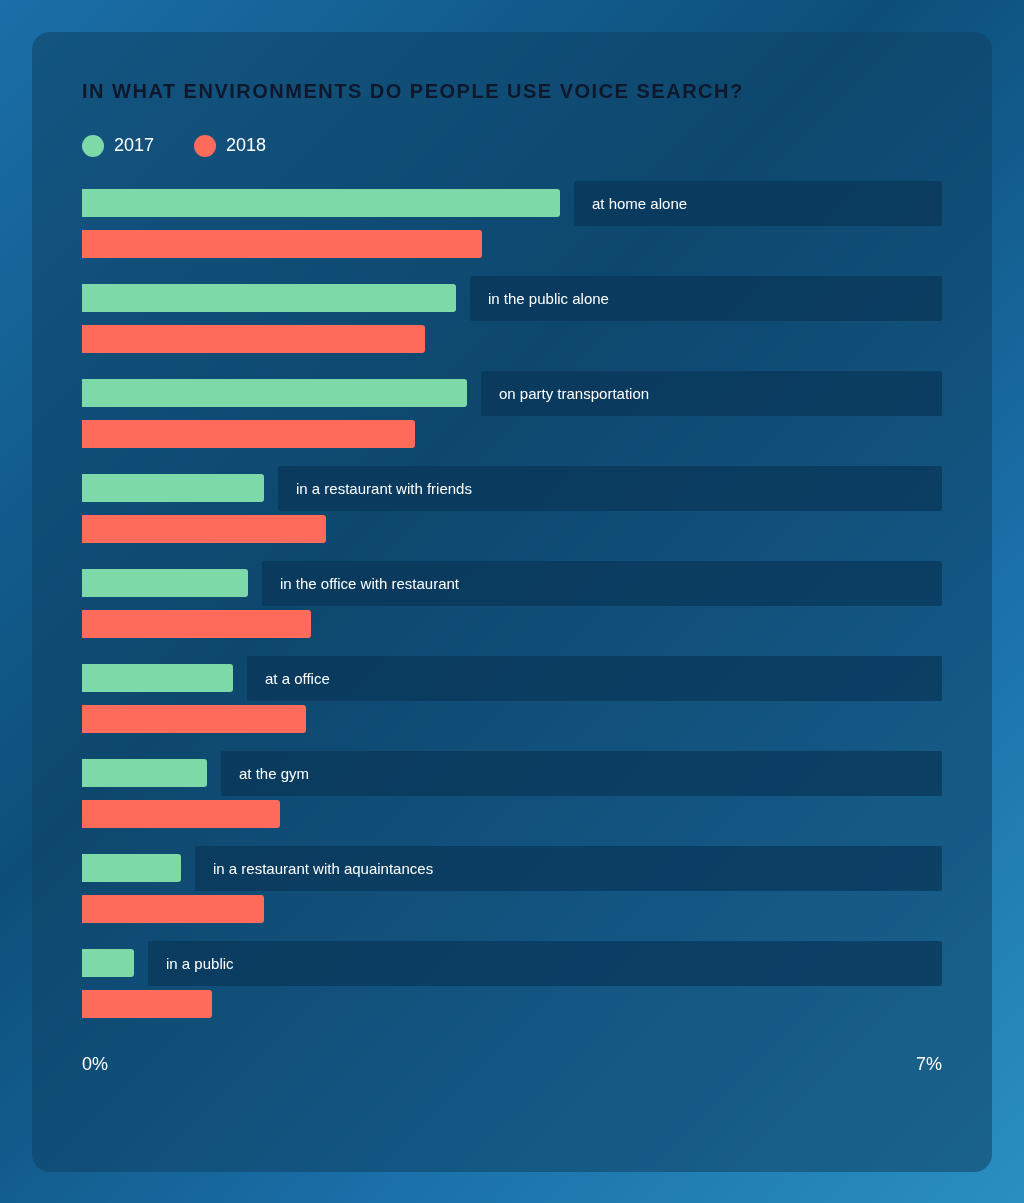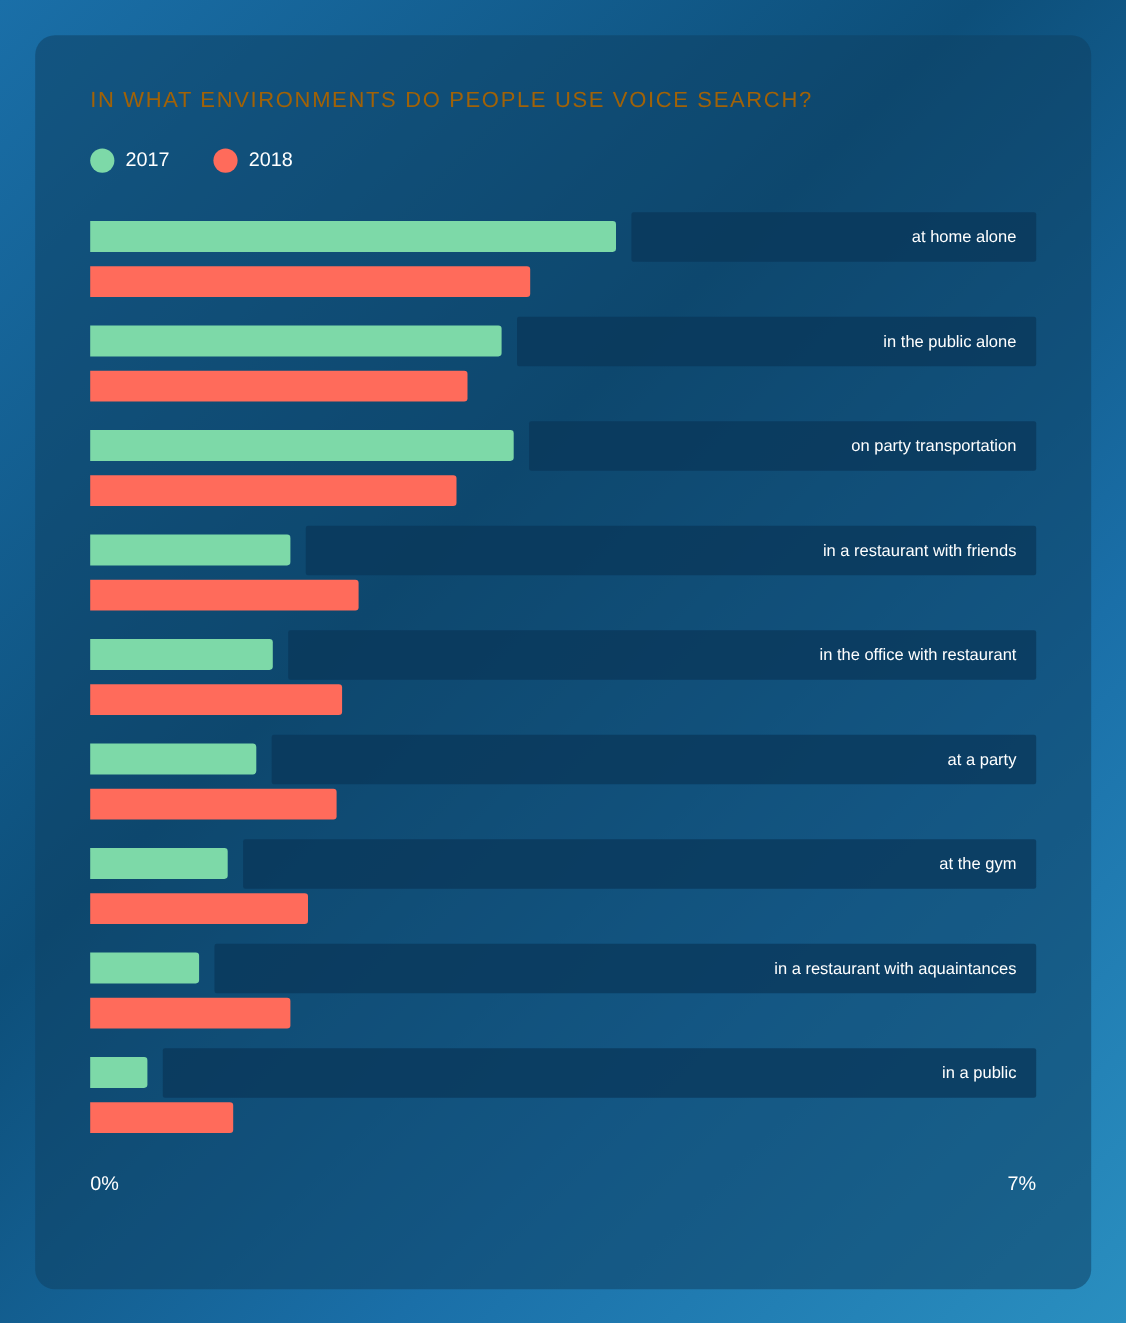--- a/index.html
+++ b/index.html
@@ -14,32 +14,32 @@
       justify-content: center;
     }
     .card {
       background: rgba(15, 65, 100, 0.55);
       border-radius: 18px;
       width: 960px;
       min-height: 1140px;
       padding: 48px 50px 50px 50px;
     }
     .chart-title {
-      color: #a16207;
-      font-weight: 400;
+      color: #0f172a;
+      font-weight: 700;
       font-size: 20px;
       letter-spacing: 1.5px;
       text-transform: uppercase;
       margin-bottom: 32px;
     }
     .legend {
       display: flex;
       align-items: flex-start;
       gap: 40px;
-      margin-bottom: 36px;
+      margin-bottom: 24px;
     }
     .legend-item {
       display: flex;
       align-items: center;
       gap: 10px;
     }
     .legend-dot {
       width: 22px;
       height: 22px;
       border-radius: 50%;
@@ -78,21 +78,20 @@
       border-radius: 0 3px 3px 0;
       flex-shrink: 0;
     }
     .label-box {
       background: rgba(10, 55, 90, 0.75);
       color: #ffffff;
       font-size: 15px;
       font-weight: 400;
       padding: 14px 18px;
       border-radius: 2px;
-      text-align: right;
       flex: 1;
       margin-left: 14px;
       white-space: nowrap;
     }
     .axis-row {
       display: flex;
       justify-content: space-between;
       margin-top: 18px;
     }
     .axis-label {
@@ -160,21 +159,21 @@
           <div class="bar-2017" style="width: 166px;"></div>
           <div class="label-box">in the office with restaurant</div>
         </div>
         <div class="bar-row">
           <div class="bar-2018" style="width: 229px;"></div>
         </div>
       </div>
       <div class="bar-group">
         <div class="bar-row">
           <div class="bar-2017" style="width: 151px;"></div>
-          <div class="label-box">at a party</div>
+          <div class="label-box">at a office</div>
         </div>
         <div class="bar-row">
           <div class="bar-2018" style="width: 224px;"></div>
         </div>
       </div>
       <div class="bar-group">
         <div class="bar-row">
           <div class="bar-2017" style="width: 125px;"></div>
           <div class="label-box">at the gym</div>
         </div>

